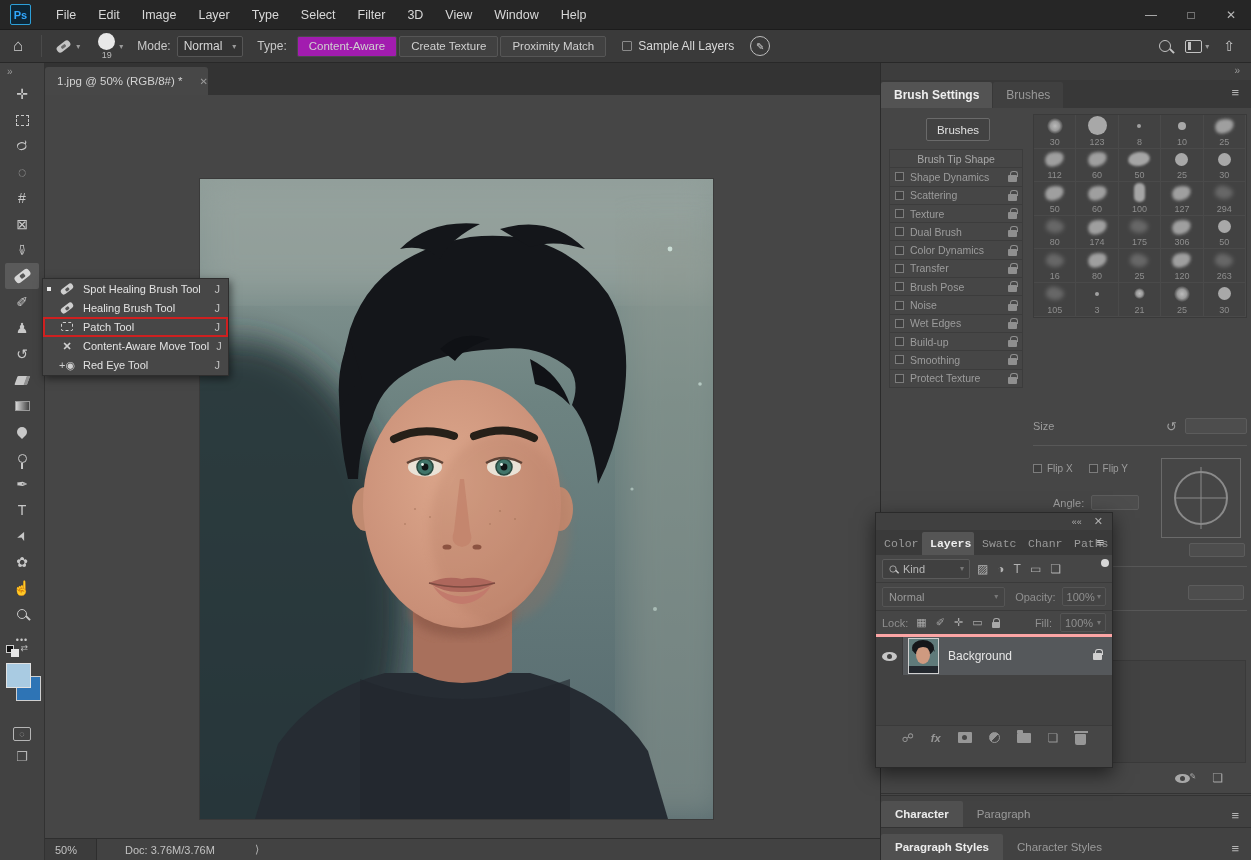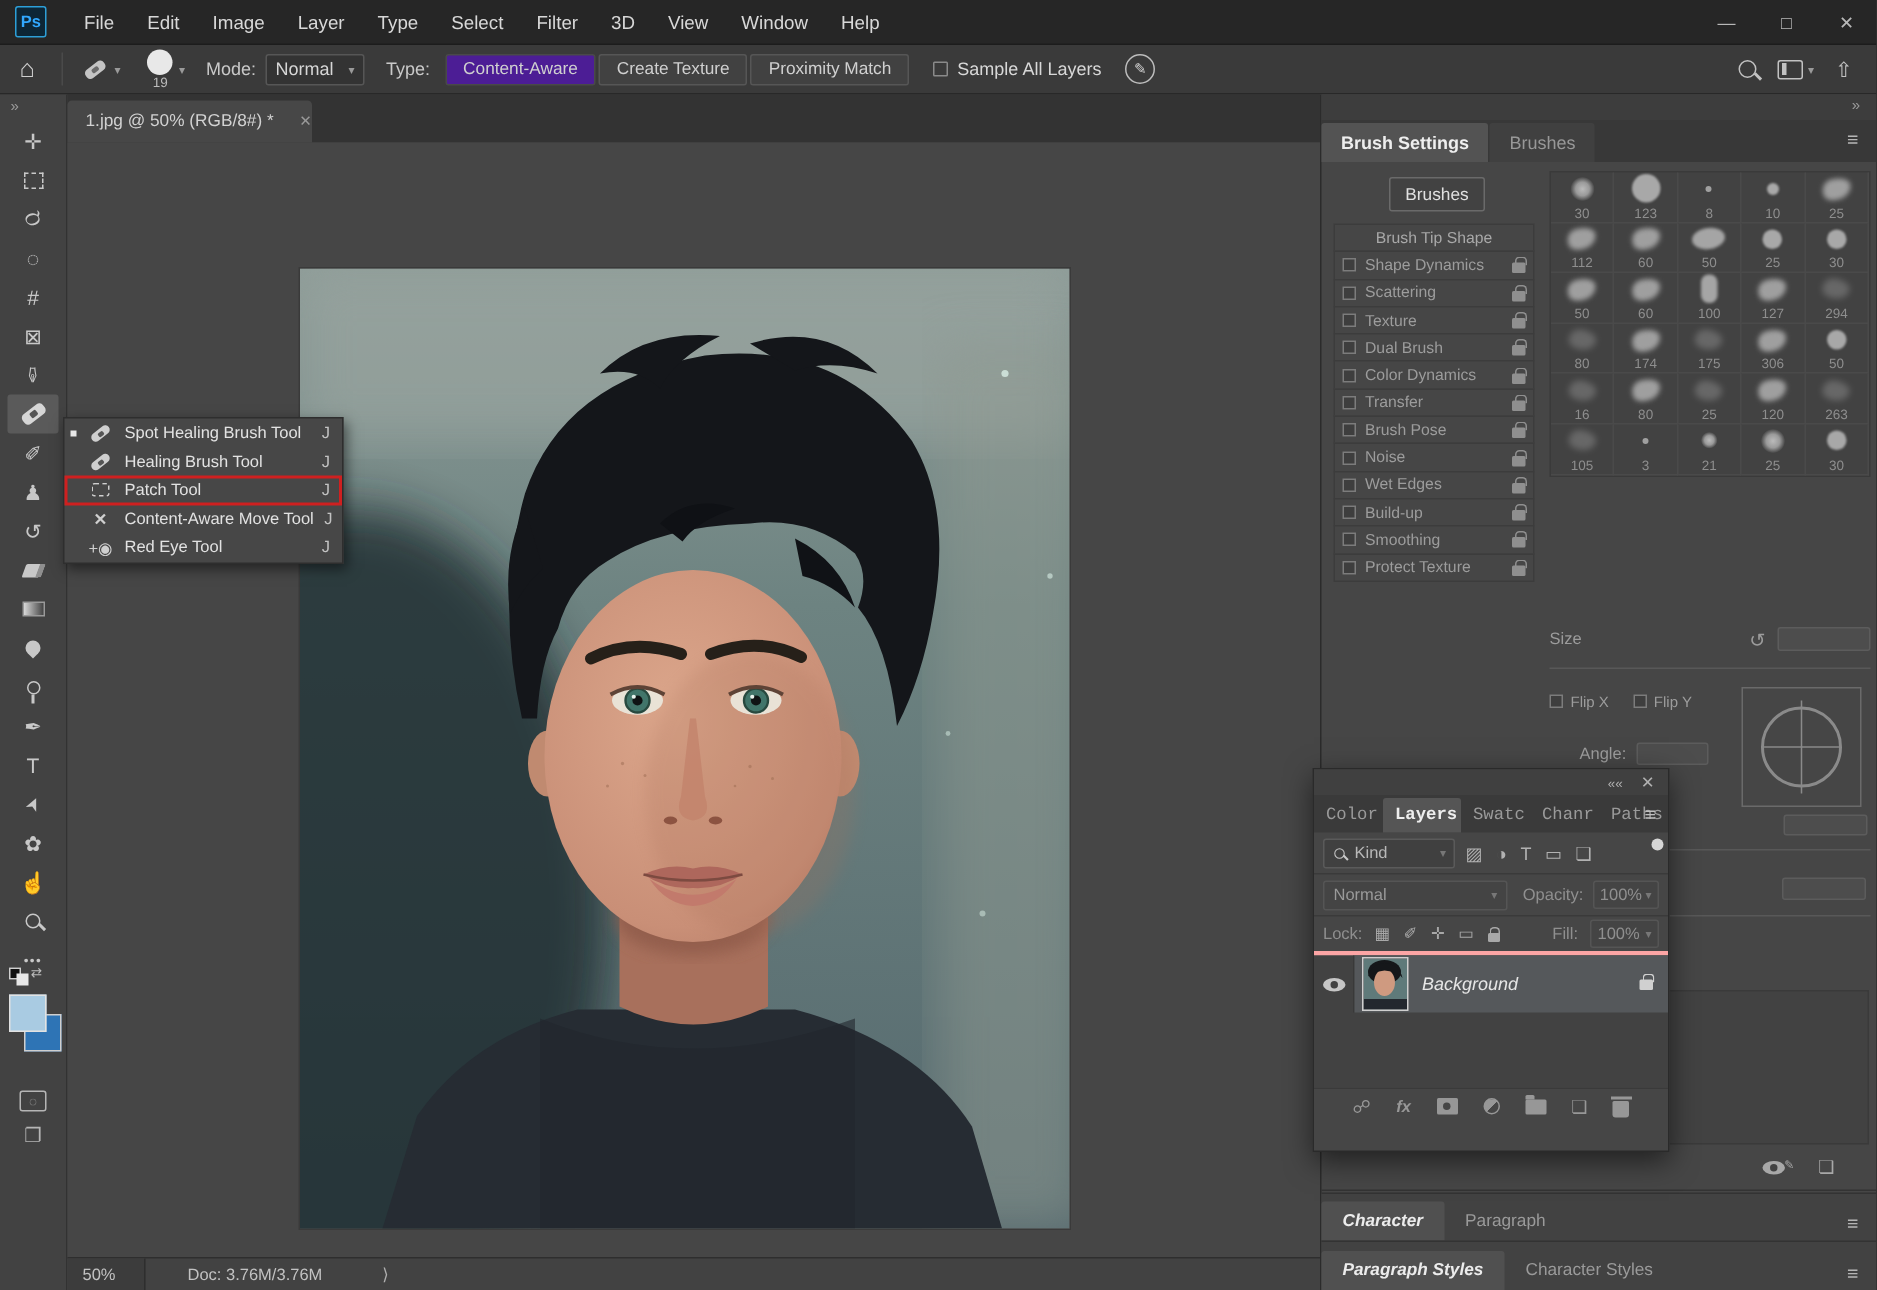--- a/index.html
+++ b/index.html
@@ -23,21 +23,21 @@
   .ic-bandage-sm { width:15px; height:7px; background:#c4c4c4; border-radius:3px; transform:rotate(-38deg); display:inline-block; position:relative; }
   .ic-bandage-sm::after { content:""; position:absolute; left:5px; top:2px; width:5px; height:3px; background:#6a6a6a; border-radius:1px; }
   .ob-caret { color:#9a9a9a; font-size:8px; }
   .brush-size-btn { display:flex; flex-direction:column; align-items:center; margin:0 4px 0 8px; }
   .brush-dot { width:17px; height:17px; border-radius:50%; background:#e8e8e8; }
   .brush-size-num { font-size:9px; color:#bbb; margin-top:0; }
   .ob-label { color:#c9c9c9; font-size:12px; margin:0 6px 0 14px; }
   .ob-select { background:#333; border:1px solid #565656; border-radius:2px; height:21px; display:flex; align-items:center; padding:0 6px; min-width:62px; justify-content:space-between; gap:10px; color:#d6d6d6; }
   .type-group { display:flex; margin-left:4px; }
   .type-btn { border:1px solid #565656; background:#414141; height:21px; padding:0 11px; display:flex; align-items:center; color:#d0d0d0; font-size:11.5px; margin-right:2px; border-radius:2px; }
-  .type-btn.active { background:#4c1d95; border-color:#494949; }
+  .type-btn.active { background:#a21caf; border-color:#494949; }
   .ob-check { display:flex; align-items:center; gap:6px; margin-left:14px; }
   .cb { width:10px; height:10px; border:1px solid #8a8a8a; background:transparent; display:inline-block; border-radius:1px; flex:none; }
   .ob-pressure { margin-left:16px; width:20px; height:20px; border:1px solid #bdbdbd; border-radius:50%; display:flex; align-items:center; justify-content:center; font-size:10px; color:#cfcfcf; }
   .ob-right { margin-left:auto; display:flex; align-items:center; gap:14px; padding-right:16px; }
   .ic-zoomglass { position:relative; width:12px; height:12px; border:1.6px solid #c2c2c2; border-radius:50%; display:inline-block; }
   .ic-zoomglass::after { content:""; position:absolute; width:6px; height:1.8px; background:#c2c2c2; transform:rotate(45deg); right:-5px; bottom:-1px; }
   .ic-workspace { width:17px; height:13px; border:1.4px solid #c2c2c2; border-radius:2px; position:relative; display:inline-block; }
   .ic-workspace::after { content:""; position:absolute; left:1.5px; top:1.5px; bottom:1.5px; width:3px; background:#c2c2c2; }
   .ic-share { font-size:14px; color:#c2c2c2; }
 
@@ -130,21 +130,21 @@
   .rc-inputB1 { position:absolute; left:308px; top:480px; width:56px; height:14px; }
   .rc-inputB2 { position:absolute; left:307px; top:522px; width:56px; height:15px; }
   .stroke-preview { position:absolute; left:160px; top:597px; width:205px; height:103px; background:#424242; border:1px solid #3a3a3a; }
   .rc-iconsrow { position:absolute; right:28px; top:708px; display:flex; gap:22px; align-items:center; color:#a8a8a8; }
   .eye-ic { width:15px; height:9px; background:#a8a8a8; border-radius:50%; position:relative; display:inline-block; }
   .eye-ic::after { content:""; position:absolute; left:5px; top:2px; width:5px; height:5px; background:#424242; border-radius:50%; }
   .eye-ic::before { content:"✎"; position:absolute; right:-6px; top:-2px; font-size:8px; color:#a8a8a8; }
   .rc-hr { position:absolute; left:0; right:0; height:1px; background:#333; }
   .collapsed-row { position:absolute; left:0; right:0; height:32px; background:#424242; border-top:1px solid #333; display:flex; align-items:flex-end; }
   .ctab { padding:7px 14px; font-size:11.5px; color:#9a9a9a; }
-  .ctab.active { background:#505050; color:#ececec; font-weight:bold; border-radius:2px 2px 0 0;font-style:italic; }
+  .ctab.active { background:#505050; color:#ececec; font-weight:bold; border-radius:2px 2px 0 0; }
 
   
   .layers-panel { position:absolute; left:875px; top:512px; width:238px; height:256px; background:#464646; border:1px solid #2a2a2a; box-shadow:0 6px 18px rgba(0,0,0,.55); z-index:20; }
   .lp-header { height:17px; background:#404040; display:flex; align-items:center; justify-content:flex-end; gap:12px; padding-right:9px; color:#b0b0b0; font-size:9px; }
   .lp-tabs { height:25px; background:#3a3a3a; display:flex; align-items:flex-end; }
   .lp-tab { padding:5px 8px; font-size:11.5px; color:#9a9a9a; white-space:nowrap; overflow:hidden;font-family:Liberation Mono, monospace; }
   .lp-tab.active { background:#555; color:#eee; font-weight:bold; border-radius:2px 2px 0 0; }
   .lp-menu { margin-left:auto; color:#c0c0c0; font-size:13px; padding:0 8px 3px 0; }
   .lp-filterrow { height:28px; display:flex; align-items:center; padding:0 6px; gap:7px; border-bottom:1px solid #3a3a3a; position:relative; }
   .kind-box { width:88px; height:20px; background:#404040; border:1px solid #5a5a5a; border-radius:2px; display:flex; align-items:center; gap:5px; padding:0 5px; color:#b8b8b8; font-size:11px; }
@@ -159,21 +159,21 @@
   .lock-ics { display:flex; gap:9px; align-items:center; color:#a8a8a8; font-size:11px; }
   .li-lock { width:8px; height:6px; background:#a8a8a8; border-radius:1px; position:relative; margin-top:4px; display:inline-block; }
   .li-lock::before { content:""; position:absolute; left:1px; top:-4px; width:5px; height:5px; border:1.2px solid #a8a8a8; border-bottom:none; border-radius:3px 3px 0 0; }
   .lp-list { height:88px; background:#424242; position:relative; }
   .layer-row { height:38px; display:flex; align-items:stretch; }
   .eye-cell { width:27px; display:flex; align-items:center; justify-content:center; border-right:1px solid #393939; }
   .eye-glyph { width:15px; height:9px; background:#c6c6c6; border-radius:50%; position:relative; }
   .eye-glyph::after { content:""; position:absolute; left:5px; top:2px; width:5px; height:5px; background:#424242; border-radius:50%; }
   .layer-main { flex:1; background:#55585b; display:flex; align-items:center; gap:10px; padding:0 10px 0 6px; }
   .layer-thumb { width:29px; height:34px; outline:1px solid #cfcfcf; background:#222; flex:none; }
-  .layer-name { font-style:italic; font-size:12px; color:#e6e6e6; flex:1; }
+  .layer-name { font-size:12px; color:#e6e6e6; flex:1; }
   .layer-lock { color:#d6d6d6; }
   .li-lock-light { width:9px; height:7px; background:#d0d0d0; border-radius:1px; position:relative; margin-top:4px; display:inline-block; }
   .li-lock-light::before { content:""; position:absolute; left:1.5px; top:-4px; width:6px; height:5px; border:1.2px solid #d0d0d0; border-bottom:none; border-radius:3px 3px 0 0; }
   .lp-bottom { height:24px; border-top:1px solid #3a3a3a; display:flex; align-items:center; justify-content:center; gap:17px; color:#979797; font-size:12px; }
   .lp-bottom .fxg { font-style:italic; font-weight:bold; font-size:11px; }
   .li-mask { width:14px; height:11px; background:#979797; border-radius:1px; display:inline-block; position:relative; }
   .li-mask::after { content:""; position:absolute; left:4.5px; top:3px; width:5px; height:5px; background:#464646; border-radius:50%; }
   .li-adj { width:11px; height:11px; border:1px solid #979797; border-radius:50%; background:linear-gradient(135deg,#979797 50%,transparent 50%); display:inline-block; }
   .li-folder { width:14px; height:10px; background:#979797; border-radius:1px; position:relative; display:inline-block; }
   .li-folder::before { content:""; position:absolute; top:-3px; left:0; width:6px; height:3px; background:#979797; border-radius:1px 1px 0 0; }

